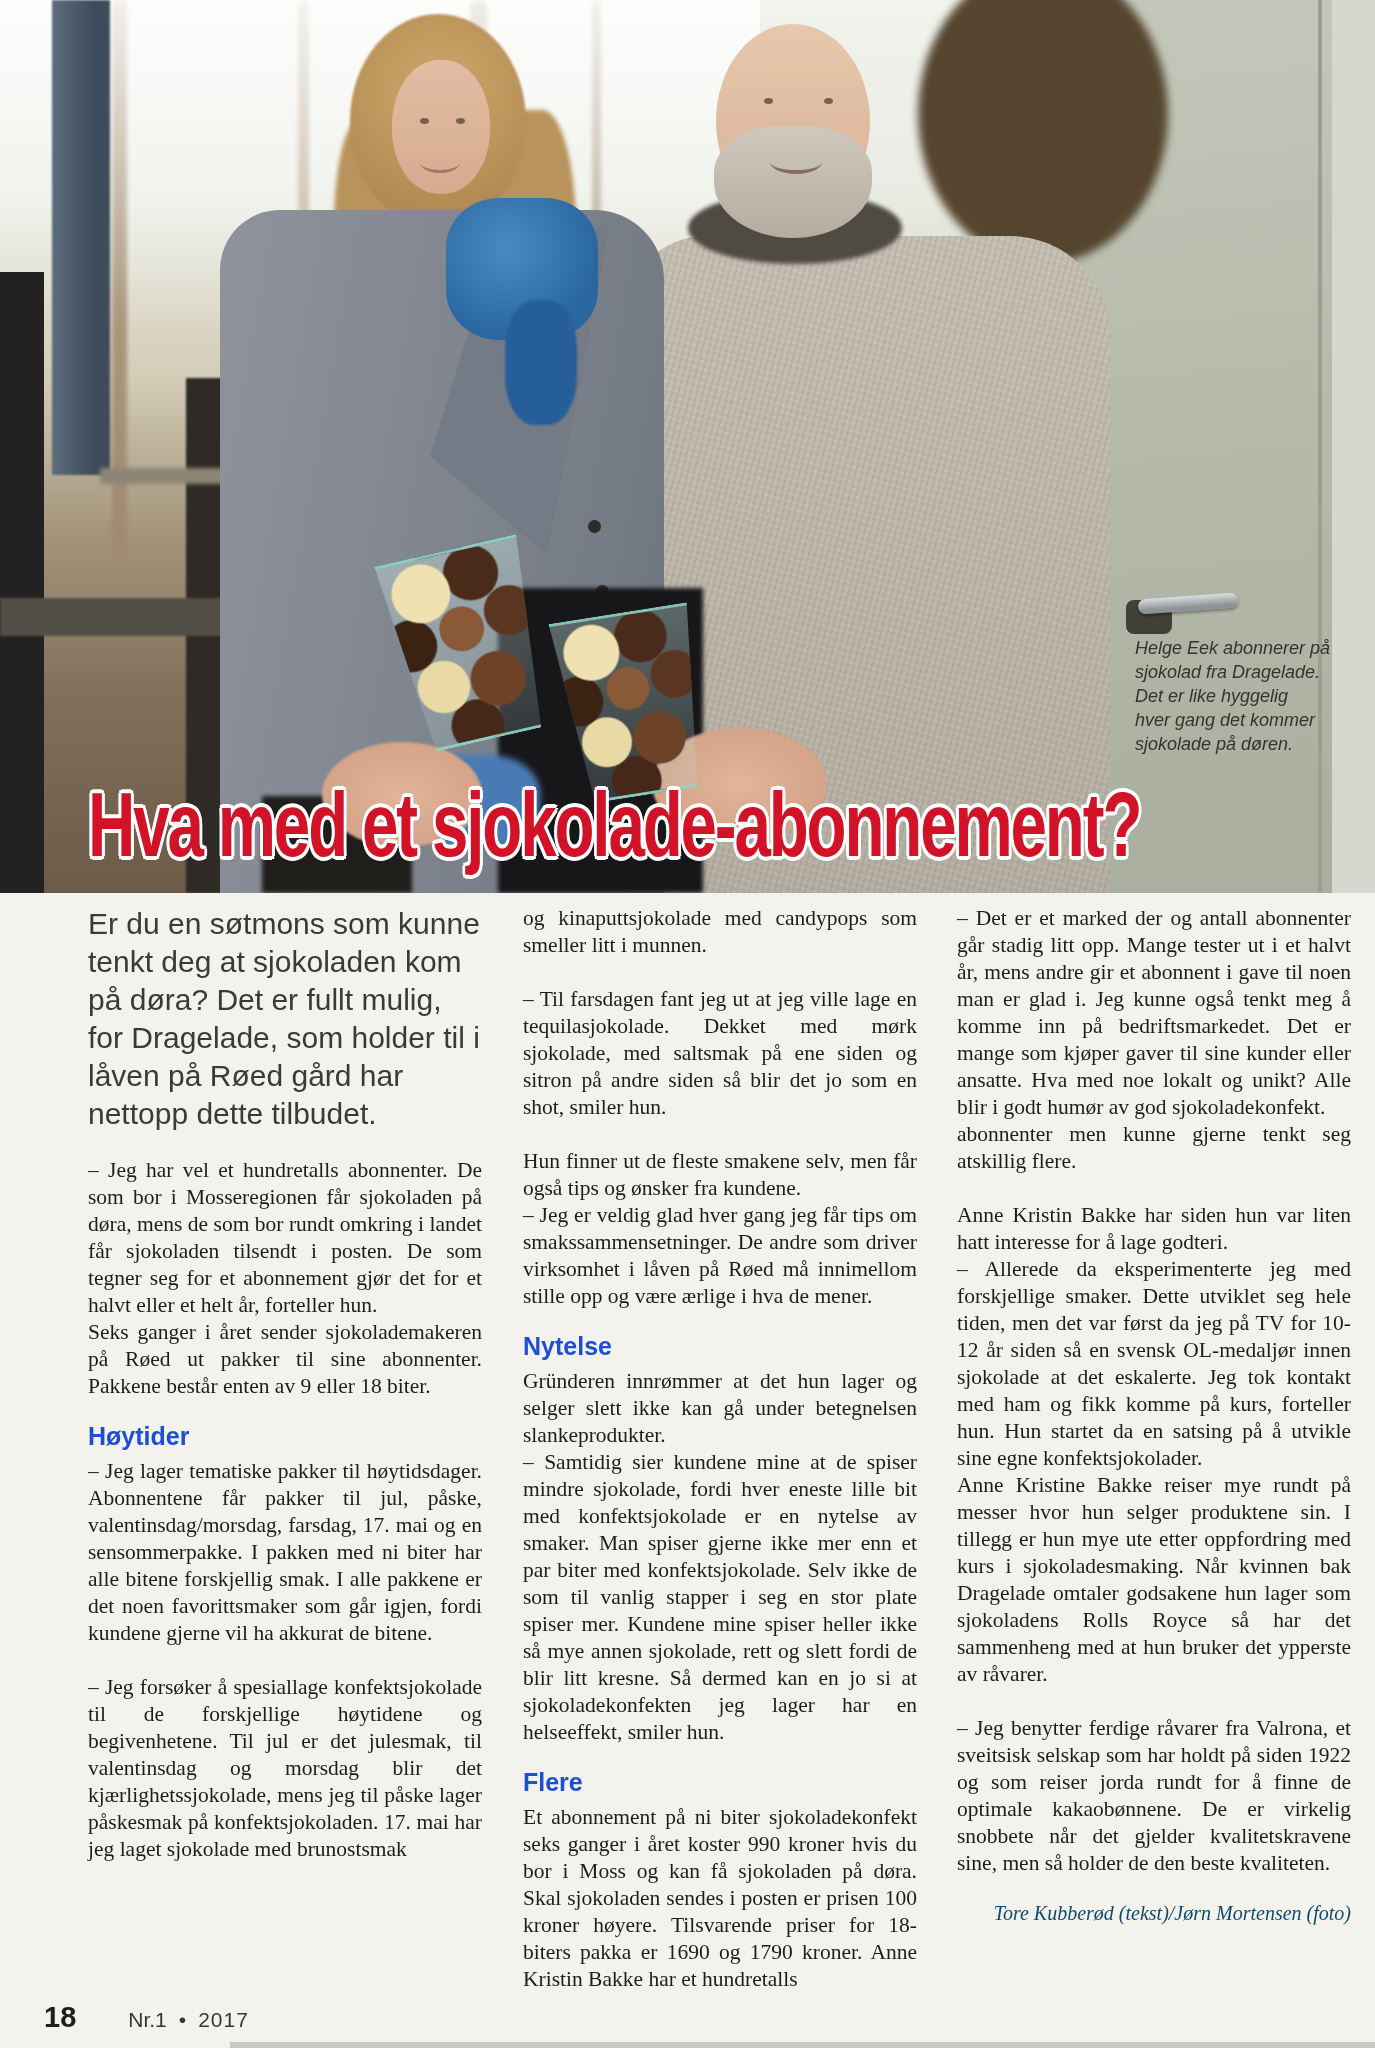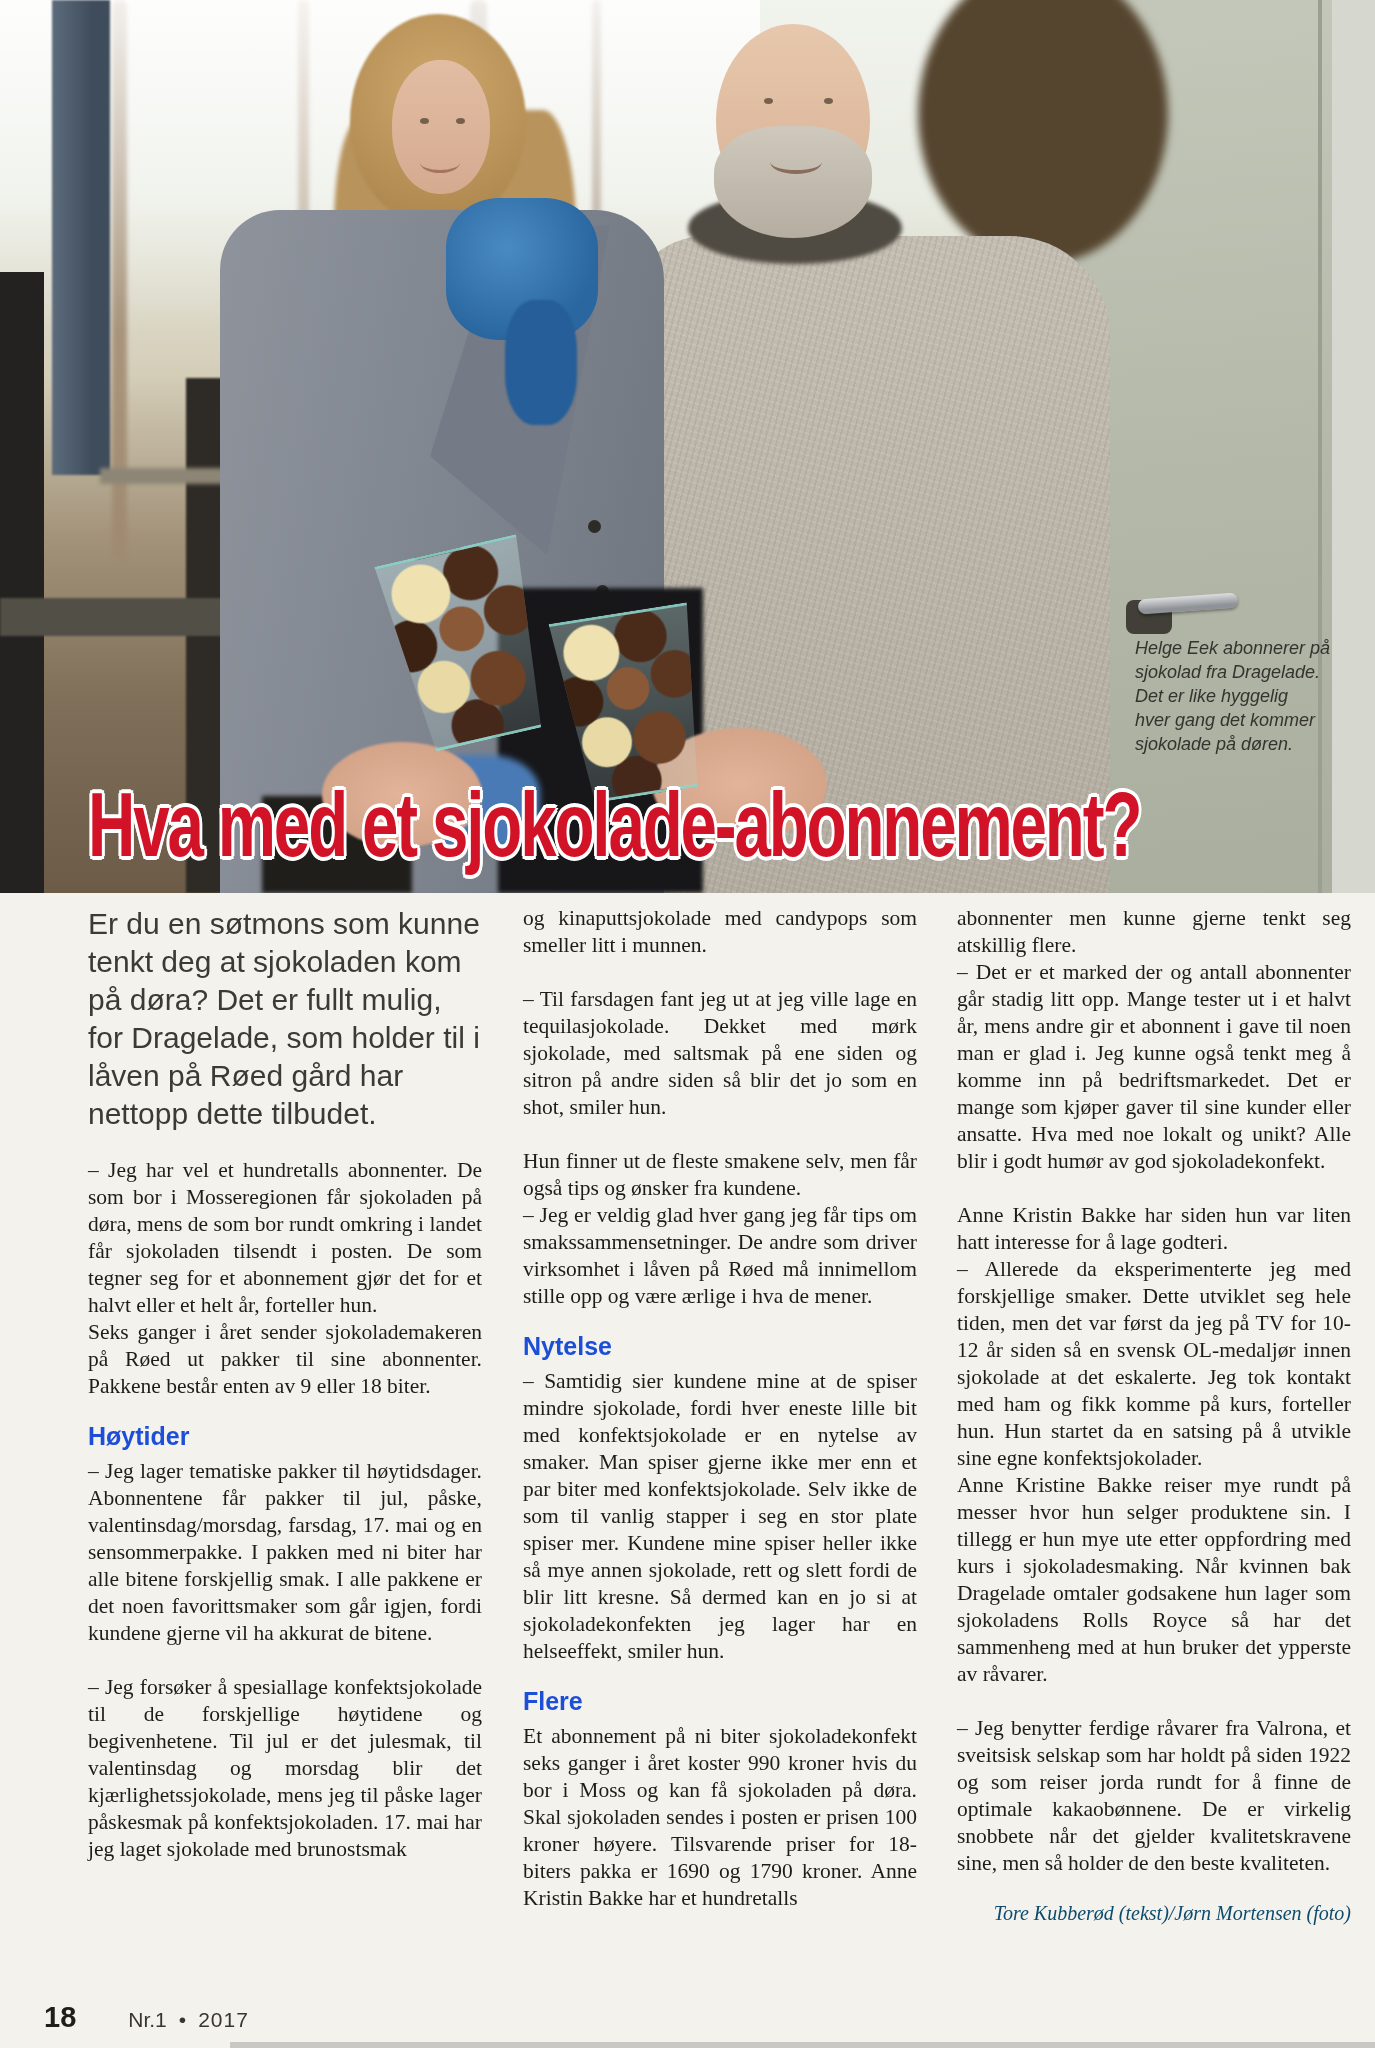--- a/index.html
+++ b/index.html
@@ -222,33 +222,34 @@
       </div>
       <div class="blk spacer"></div>
       <div class="blk p">
         <div class="pl">Hun finner ut de fleste smakene selv, men får også tips og ønsker fra kundene.</div>
         <div class="pl">– Jeg er veldig glad hver gang jeg får tips om smakssammensetninger. De andre som driver virksomhet i låven på Røed må innimellom stille opp og være ærlige i hva de mener.</div>
       </div>
       <div class="blk h">
         <div class="pl">Nytelse</div>
       </div>
       <div class="blk p">
+        <div class="pl">Gründeren innrømmer at det hun lager og selger slett ikke kan gå under betegnelsen slankeprodukter.</div>
         <div class="pl">– Samtidig sier kundene mine at de spiser mindre sjokolade, fordi hver eneste lille bit med konfektsjokolade er en nytelse av smaker. Man spiser gjerne ikke mer enn et par biter med konfektsjokolade. Selv ikke de som til vanlig stapper i seg en stor plate spiser mer. Kundene mine spiser heller ikke så mye annen sjokolade, rett og slett fordi de blir litt kresne. Så dermed kan en jo si at sjokoladekonfekten jeg lager har en helseeffekt, smiler hun.</div>
       </div>
       <div class="blk h">
         <div class="pl">Flere</div>
       </div>
       <div class="blk p">
         <div class="pl">Et abonnement på ni biter sjokoladekonfekt seks ganger i året koster 990 kroner hvis du bor i Moss og kan få sjokoladen på døra. Skal sjokoladen sendes i posten er prisen 100 kroner høyere. Tilsvarende priser for 18-biters pakka er 1690 og 1790 kroner. Anne Kristin Bakke har et hundretalls</div>
       </div>
     </div>
   <div class="col col3">
       <div class="blk p">
+        <div class="pl">– Det er et marked der og antall abonnenter går stadig litt opp. Mange tester ut i et halvt år, mens andre gir et abonnent i gave til noen man er glad i. Jeg kunne også tenkt meg å komme inn på bedriftsmarkedet. Det er mange som kjøper gaver til sine kunder eller ansatte. Hva med noe lokalt og unikt? Alle blir i godt humør av god sjokoladekonfekt.</div>
         <div class="pl">abonnenter men kunne gjerne tenkt seg atskillig flere.</div>
-        <div class="pl">– Det er et marked der og antall abonnenter går stadig litt opp. Mange tester ut i et halvt år, mens andre gir et abonnent i gave til noen man er glad i. Jeg kunne også tenkt meg å komme inn på bedriftsmarkedet. Det er mange som kjøper gaver til sine kunder eller ansatte. Hva med noe lokalt og unikt? Alle blir i godt humør av god sjokoladekonfekt.</div>
       </div>
       <div class="blk spacer"></div>
       <div class="blk p">
         <div class="pl">Anne Kristin Bakke har siden hun var liten hatt interesse for å lage godteri.</div>
         <div class="pl">– Allerede da eksperimenterte jeg med forskjellige smaker. Dette utviklet seg hele tiden, men det var først da jeg på TV for 10-12 år siden så en svensk OL-medaljør innen sjokolade at det eskalerte. Jeg tok kontakt med ham og fikk komme på kurs, forteller hun. Hun startet da en satsing på å utvikle sine egne konfektsjokolader.</div>
       </div>
       <div class="blk p">
         <div class="pl">Anne Kristine Bakke reiser mye rundt på messer hvor hun selger produktene sin. I tillegg er hun mye ute etter oppfordring med kurs i sjokoladesmaking. Når kvinnen bak Dragelade omtaler godsakene hun lager som sjokoladens Rolls Royce så har det sammenheng med at hun bruker det ypperste av råvarer.</div>
       </div>
       <div class="blk spacer"></div>

